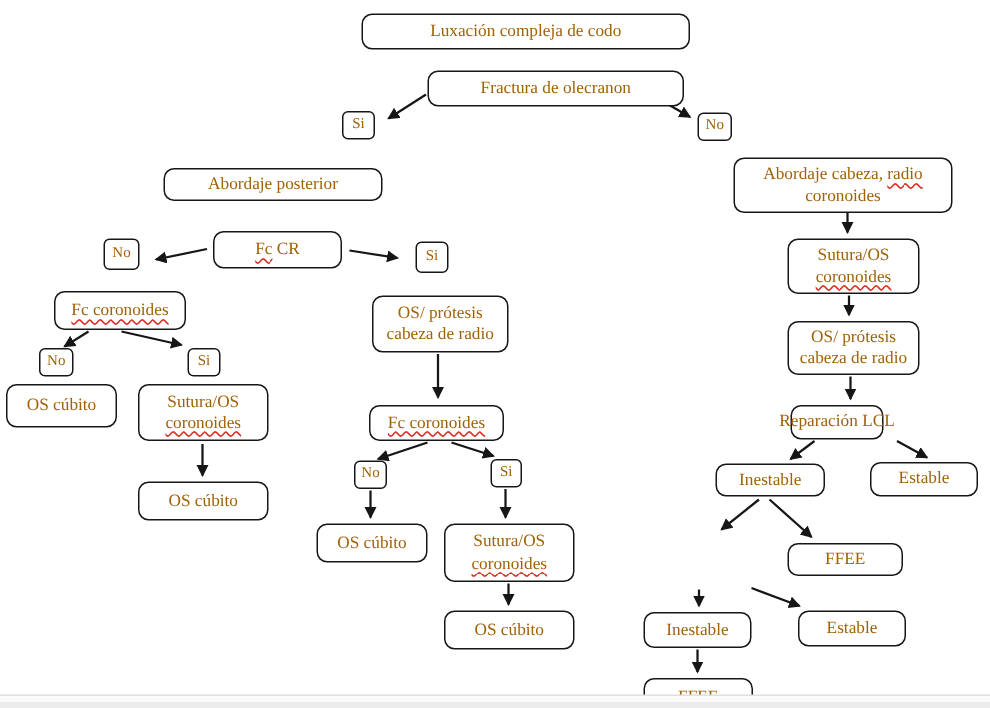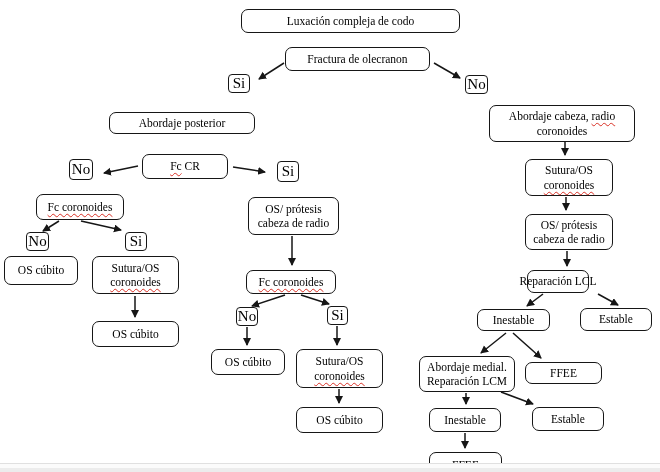--- a/index.html
+++ b/index.html
@@ -1,28 +1,28 @@
 <!DOCTYPE html>
 <html><head>
 <meta charset="utf-8">
 <style>
   html,body{margin:0;padding:0;background:#ffffff;}
   .canvas{
     position:relative;width:660px;height:472px;background:#ffffff;
-    overflow:hidden;font-family:"Liberation Serif","DejaVu Serif",serif;color:#000000;
+    overflow:hidden;font-family:"Liberation Serif","DejaVu Serif",serif;color:#a16207;
   }
   .arrows{position:absolute;left:0;top:0;width:660px;height:472px;pointer-events:none;}
   .node{
     position:absolute;box-sizing:border-box;background:#ffffff;
     border:1.6px solid #161616;border-radius:7px;
     display:flex;flex-direction:column;align-items:center;justify-content:center;
     text-align:center;font-size:11.5px;line-height:1.22;padding:1px 2px;z-index:2;
   }
   .node span{white-space:pre;}
-  .node.small{border-radius:4px;font-size:15px;border-width:1.4px;}
+  .node.small{border-radius:4px;font-size:10px;border-width:1.4px;}
   .node .row{display:inline;}
   .sq{
     text-decoration-line:underline;text-decoration-style:wavy;
     text-decoration-color:#d93025;text-decoration-thickness:1px;
     text-underline-offset:2px;
   }
   .scroll-strip{
     position:absolute;left:0;top:463px;width:660px;height:9px;z-index:6;
     border-top:1px solid #e0e0e0;
     background:linear-gradient(#fbfbfb 0 4px,#ececec 4px 9px);
@@ -62,21 +62,21 @@
       <line x1="513" y1="333" x2="541" y2="358"></line>
       <line x1="466" y1="393" x2="466" y2="404"></line>
       <line x1="501" y1="392" x2="533" y2="404"></line>
       <line x1="465" y1="433" x2="465" y2="448"></line>
     </g>
   </svg>
 
   <div class="node" style="left:241px;top:9px;width:219px;height:24px">
     <span>Luxación compleja de codo</span>
   </div>
-  <div class="node" style="left:285px;top:47px;width:145px;height:24px">
+  <div class="node" style="left:285px;top:47px;width:171px;height:24px">
     <span>Fractura de olecranon</span>
   </div>
   <div class="node small" style="left:228px;top:74px;width:22px;height:19px">
     <span>Si</span>
   </div>
   <div class="node small" style="left:465px;top:75px;width:23px;height:19px">
     <span>No</span>
   </div>
 
   <div class="node" style="left:142px;top:154px;width:86px;height:25px">
@@ -149,24 +149,20 @@
   </div>
   <div class="node" style="left:527px;top:270px;width:62px;height:23px">
     <span>Reparación LCL</span>
   </div>
   <div class="node" style="left:477px;top:309px;width:73px;height:22px">
     <span>Inestable</span>
   </div>
   <div class="node" style="left:580px;top:308px;width:72px;height:23px">
     <span>Estable</span>
   </div>
-  <div class="node" style="left:419px;top:356px;width:96px;height:36px">
-    <span>Abordaje medial.</span>
-    <span>Reparación LCM</span>
-  </div>
   <div class="node" style="left:525px;top:362px;width:77px;height:22px">
     <span>FFEE</span>
   </div>
   <div class="node" style="left:429px;top:408px;width:72px;height:24px">
     <span>Inestable</span>
   </div>
   <div class="node" style="left:532px;top:407px;width:72px;height:24px">
     <span>Estable</span>
   </div>
   <div class="node" style="left:429px;top:452px;width:73px;height:26px">

